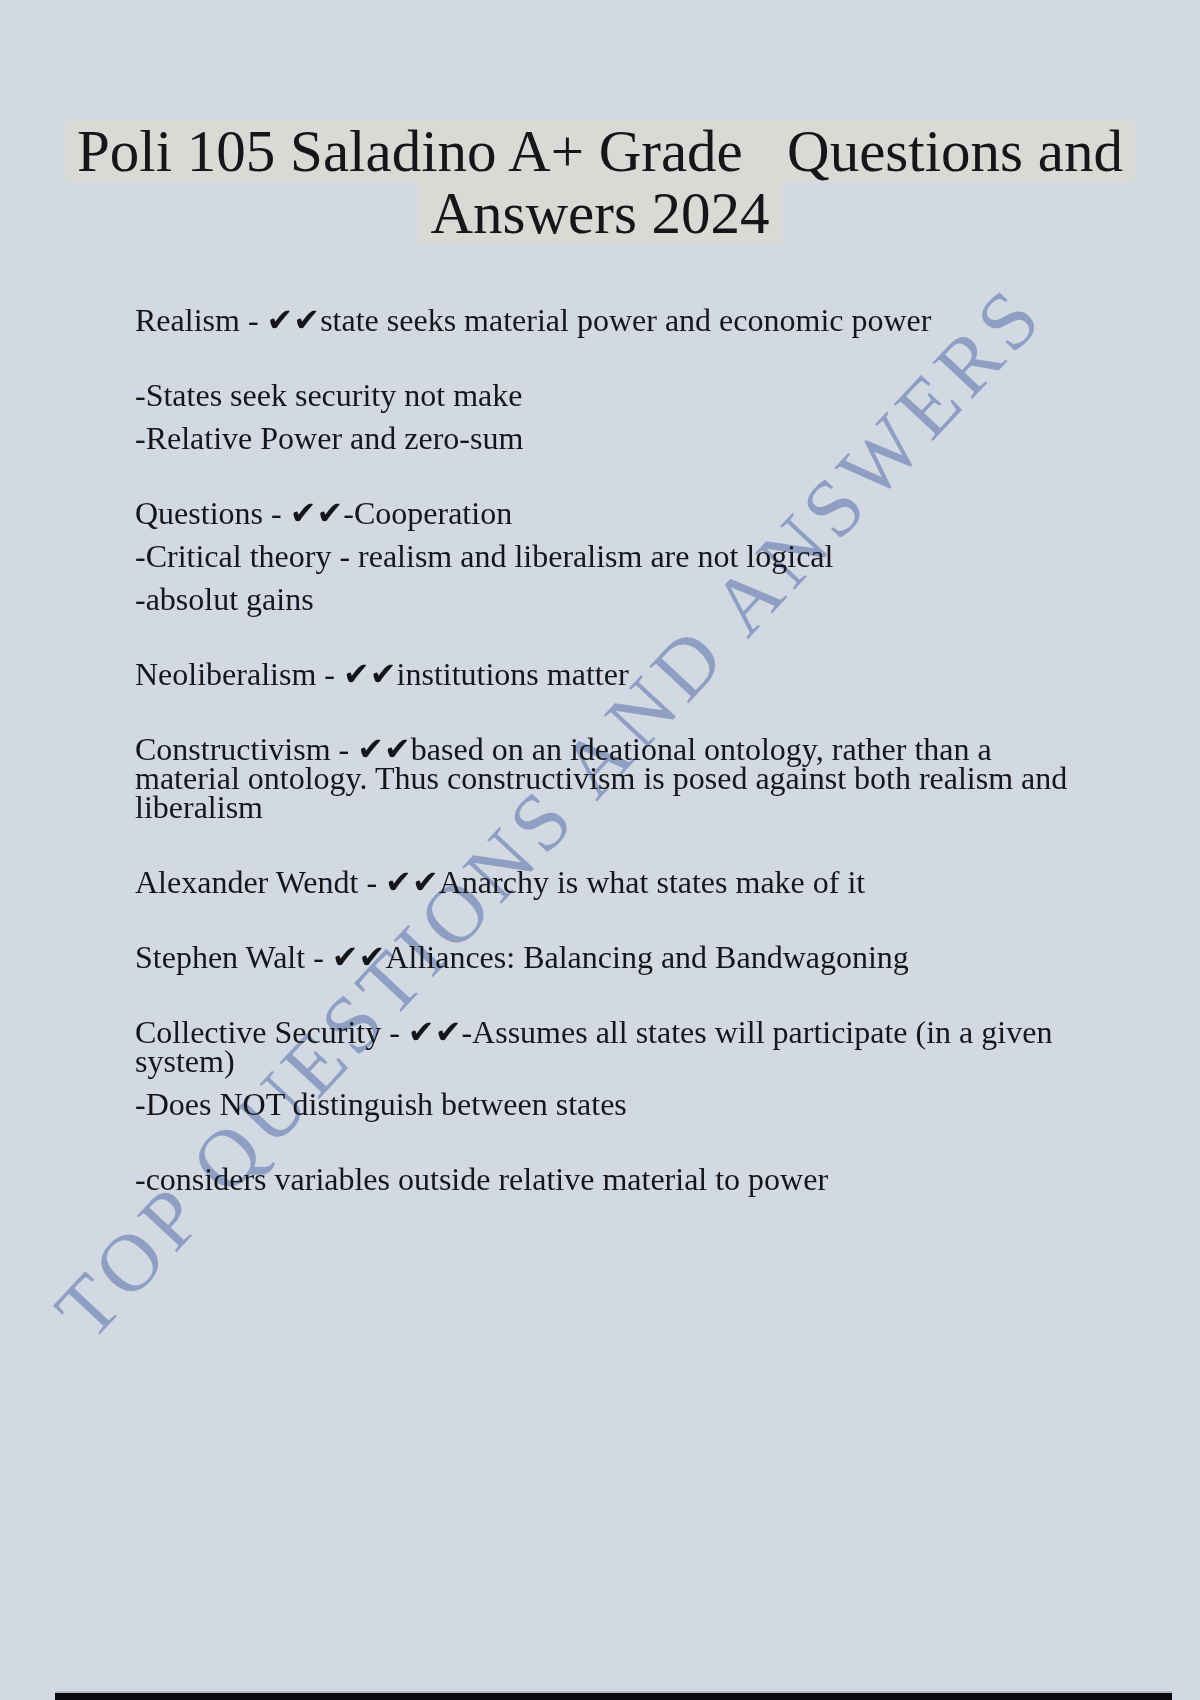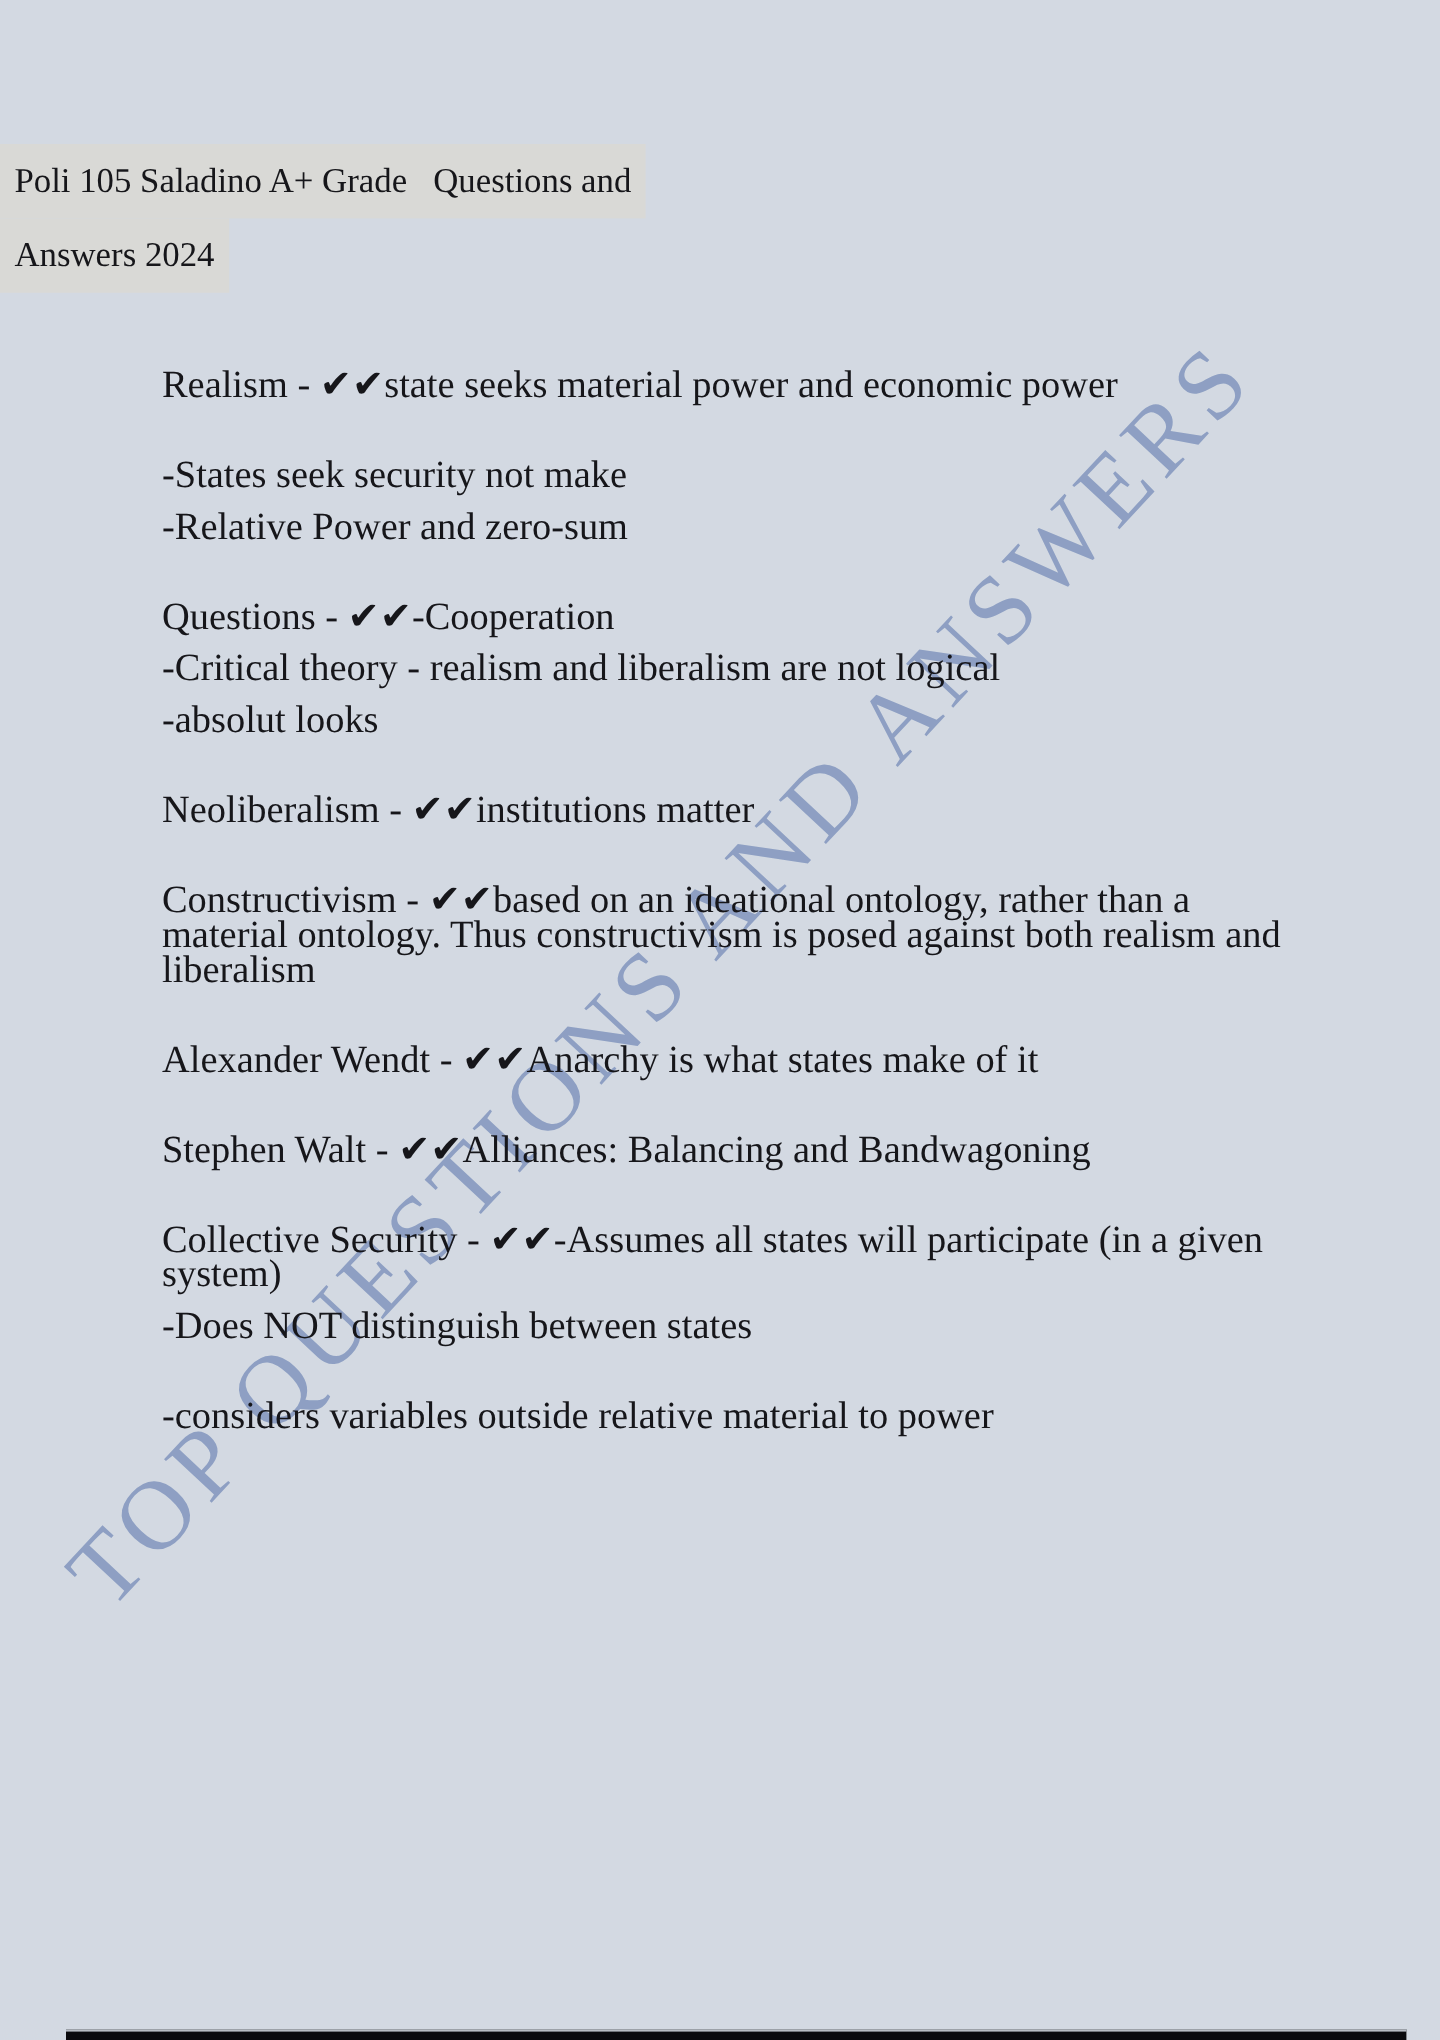--- a/index.html
+++ b/index.html
@@ -28,21 +28,22 @@
     opacity: 0.85;
     z-index: 0;
     pointer-events: none;
   }
   .content {
     position: relative;
     z-index: 1;
   }
   .title-block {
     padding-top: 120px;
-    font-size: 29px;
+    text-align: center;
+    font-size: 59px;
     line-height: 58px;
   }
   .title-line {
     display: inline-block;
     background: #d9d9d6;
     padding: 2px 12px;
     white-space: pre-wrap;
   }
   .qa-list {
     margin: 62px 105px 0 135px;
@@ -83,21 +84,21 @@
       <div class="qa-item">
         <p class="qa-line">Realism - ✔✔state seeks material power and economic power</p>
       </div>
       <div class="qa-item">
         <p class="qa-line">-States seek security not make</p>
         <p class="qa-line">-Relative Power and zero-sum</p>
       </div>
       <div class="qa-item">
         <p class="qa-line">Questions - ✔✔-Cooperation</p>
         <p class="qa-line">-Critical theory - realism and liberalism are not logical</p>
-        <p class="qa-line">-absolut looks</p>
+        <p class="qa-line">-absolut gains</p>
       </div>
       <div class="qa-item">
         <p class="qa-line">Neoliberalism - ✔✔institutions matter</p>
       </div>
       <div class="qa-item">
         <p class="qa-line">Constructivism - ✔✔based on an ideational ontology, rather than a material ontology. Thus constructivism is posed against both realism and liberalism</p>
       </div>
       <div class="qa-item">
         <p class="qa-line">Alexander Wendt - ✔✔Anarchy is what states make of it</p>
       </div>

